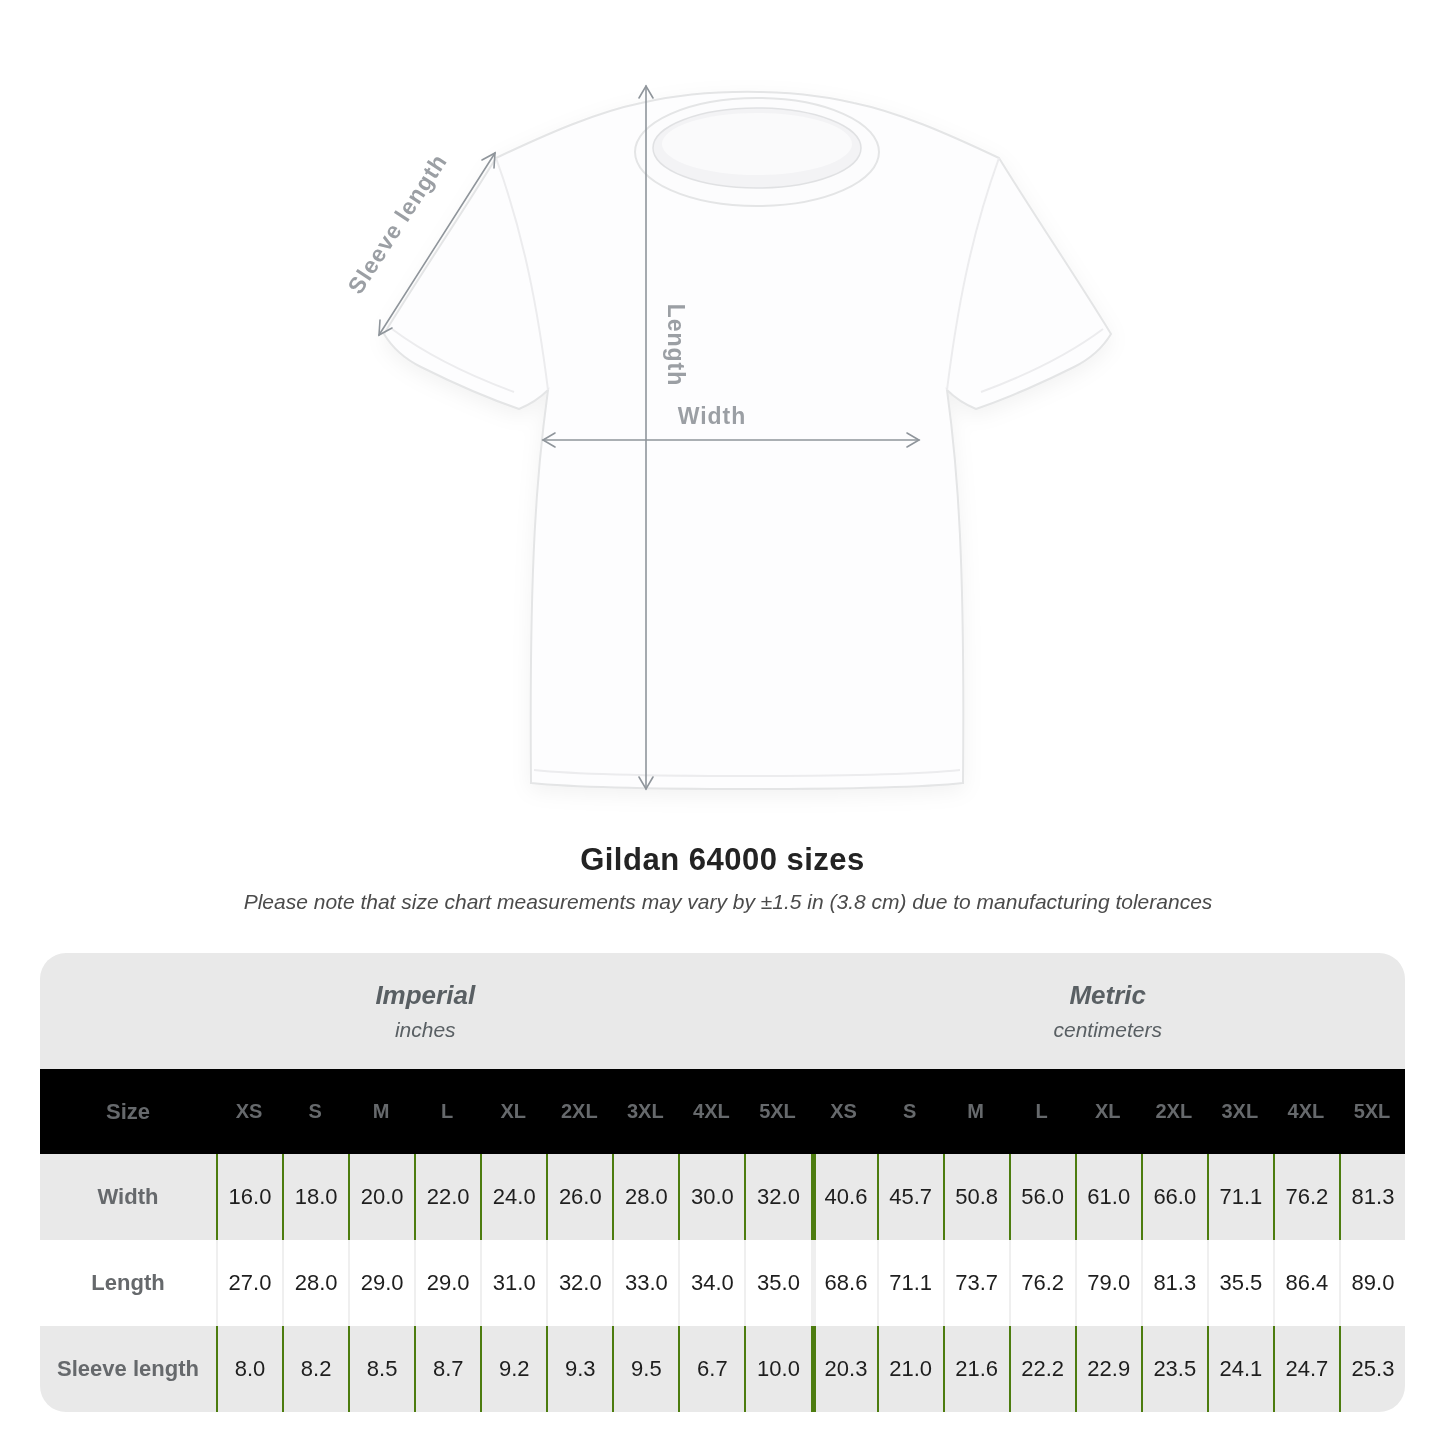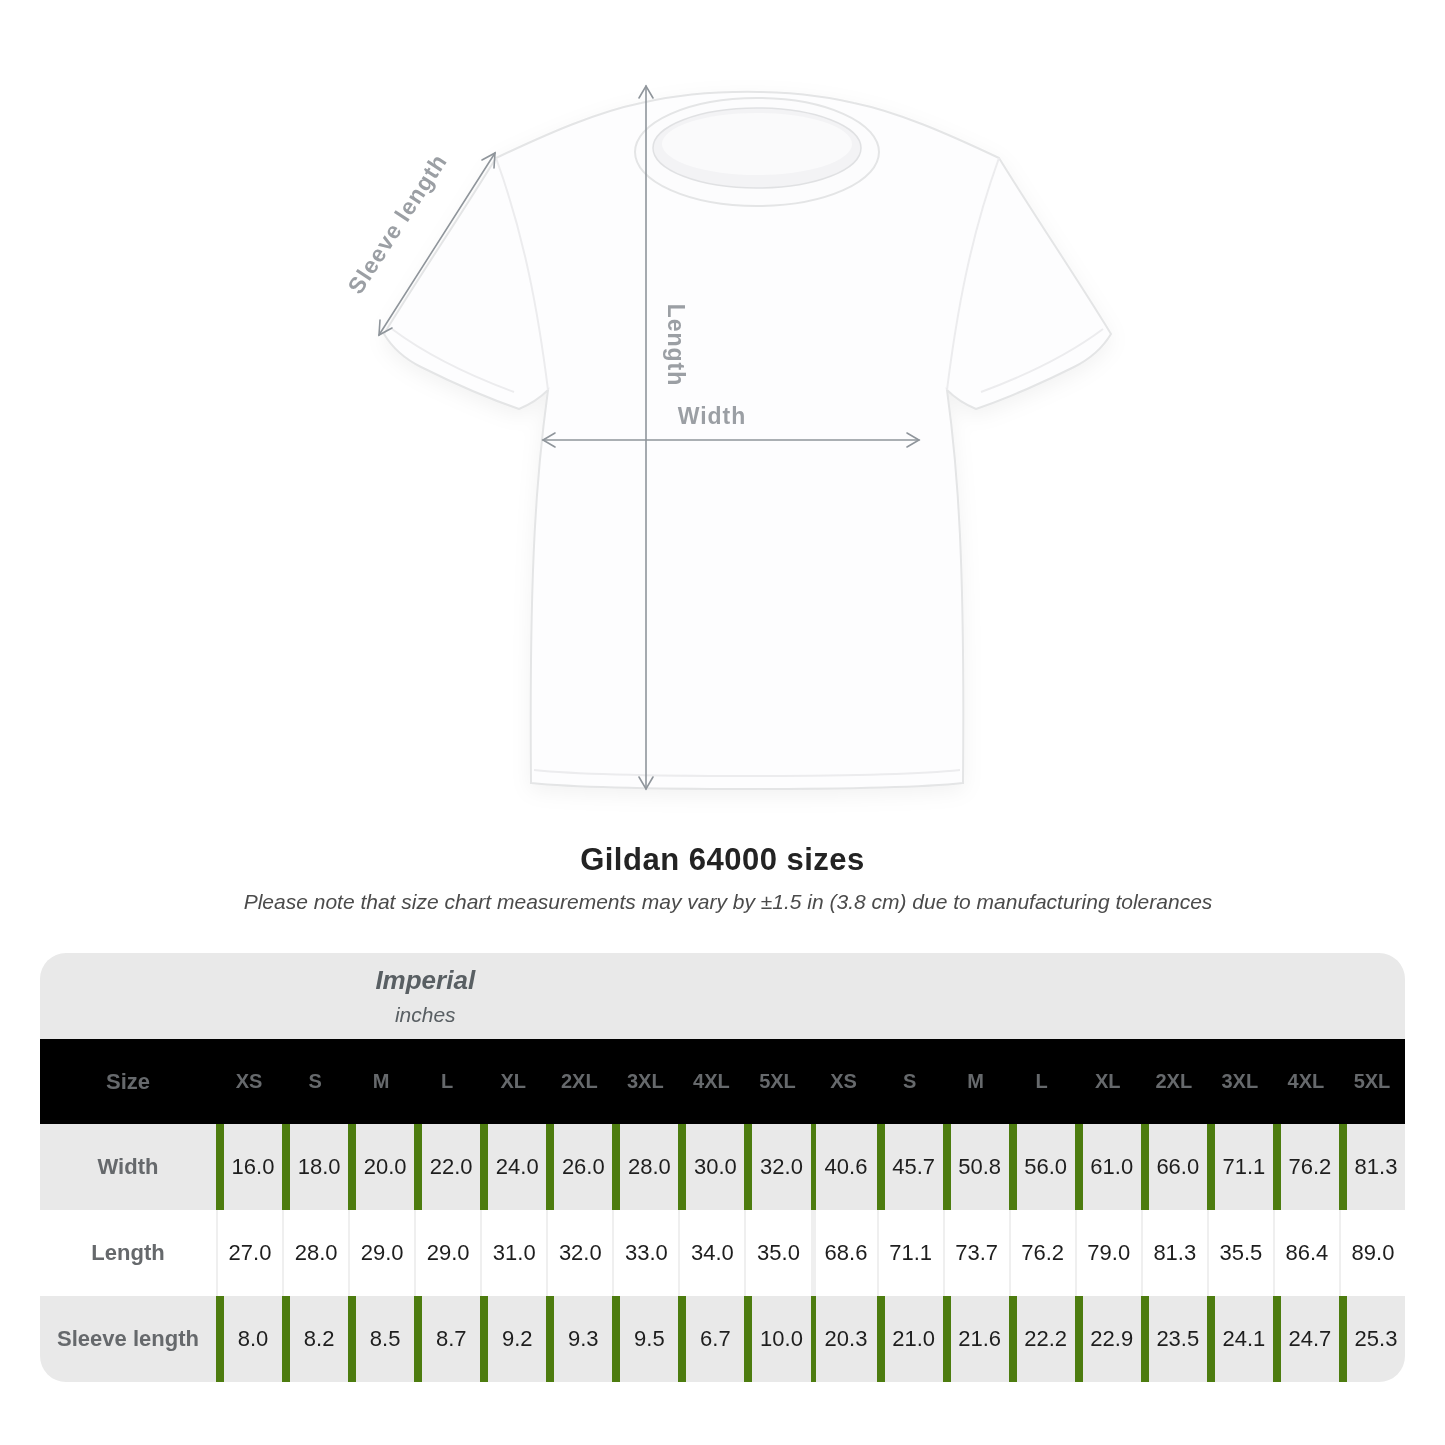--- a/index.html
+++ b/index.html
@@ -26,21 +26,21 @@
     margin: 12px 0 0 11px; font-size: 21px; font-style: italic; color: #4b4b4b;
   }
 
   
   .size-table {
     position: absolute; left: 40px; top: 953px; width: 1365px;
     border-radius: 26px; overflow: hidden;
   }
   .unit-band {
     display: grid; grid-template-columns: 176px repeat(18, 1fr);
-    background: #e9e9e9; height: 86px;
+    background: #e9e9e9; height: 116px;
   }
   .unit-half {
     display: flex; flex-direction: column; align-items: center; justify-content: center;
     row-gap: 7px;
   }
   .unit-half.imperial { grid-column: 1 / span 10; }
   .unit-half.metric   { grid-column: 11 / span 9; }
   .unit-name { font-size: 26px; font-weight: bold; font-style: italic; color: #595f63; }
   .unit-sub  { font-size: 21px; font-style: italic; color: #595f63; }
 
@@ -50,21 +50,21 @@
   .t-row.size-row { height: 85px; background: #000000; }
   .t-row.data-row { height: 86px; }
   .t-row.stripe   { background: #e9e9e9; }
   .t-row.plain    { background: #ffffff; }
 
   .cell {
     display: flex; align-items: center; justify-content: center;
     font-size: 22px; color: #1e1e1e;
   }
   .t-row.plain .cell    { border-left: 2px solid #efefef; }
-  .t-row.stripe .cell   { border-left: 8px solid #4d7c0f; }
+  .t-row.stripe .cell   { border-left: 2px solid #4d7c0f; }
   .t-row .cell.first    { border-left: none; }
   .t-row .cell.metric-start { border-left-width: 5px; }
 
   .cell.head  { font-size: 20px; font-weight: bold; color: #66696c; }
   .cell.rowlabel { font-size: 22px; font-weight: bold; color: #66696c; }
 </style>
 </head>
 <body>
 
 <div class="diagram">
@@ -129,20 +129,24 @@
 <div class="heading">
   <h1 class="page-title">Gildan 64000 sizes</h1>
   <p class="tolerance-note">Please note that size chart measurements may vary by ±1.5 in (3.8 cm) due to manufacturing tolerances</p>
 </div>
 
 <div class="size-table">
   <div class="unit-band">
     <div class="unit-half imperial">
       <div class="unit-name">Imperial</div>
       <div class="unit-sub">inches</div>
+    </div>
+    <div class="unit-half metric">
+      <div class="unit-name">Metric</div>
+      <div class="unit-sub">centimeters</div>
     </div>
   </div>
   <div class="t-row size-row" id="size-row">
       <div class="cell rowlabel first">Size</div>
       <div class="cell head">XS</div>
       <div class="cell head">S</div>
       <div class="cell head">M</div>
       <div class="cell head">L</div>
       <div class="cell head">XL</div>
       <div class="cell head">2XL</div>

